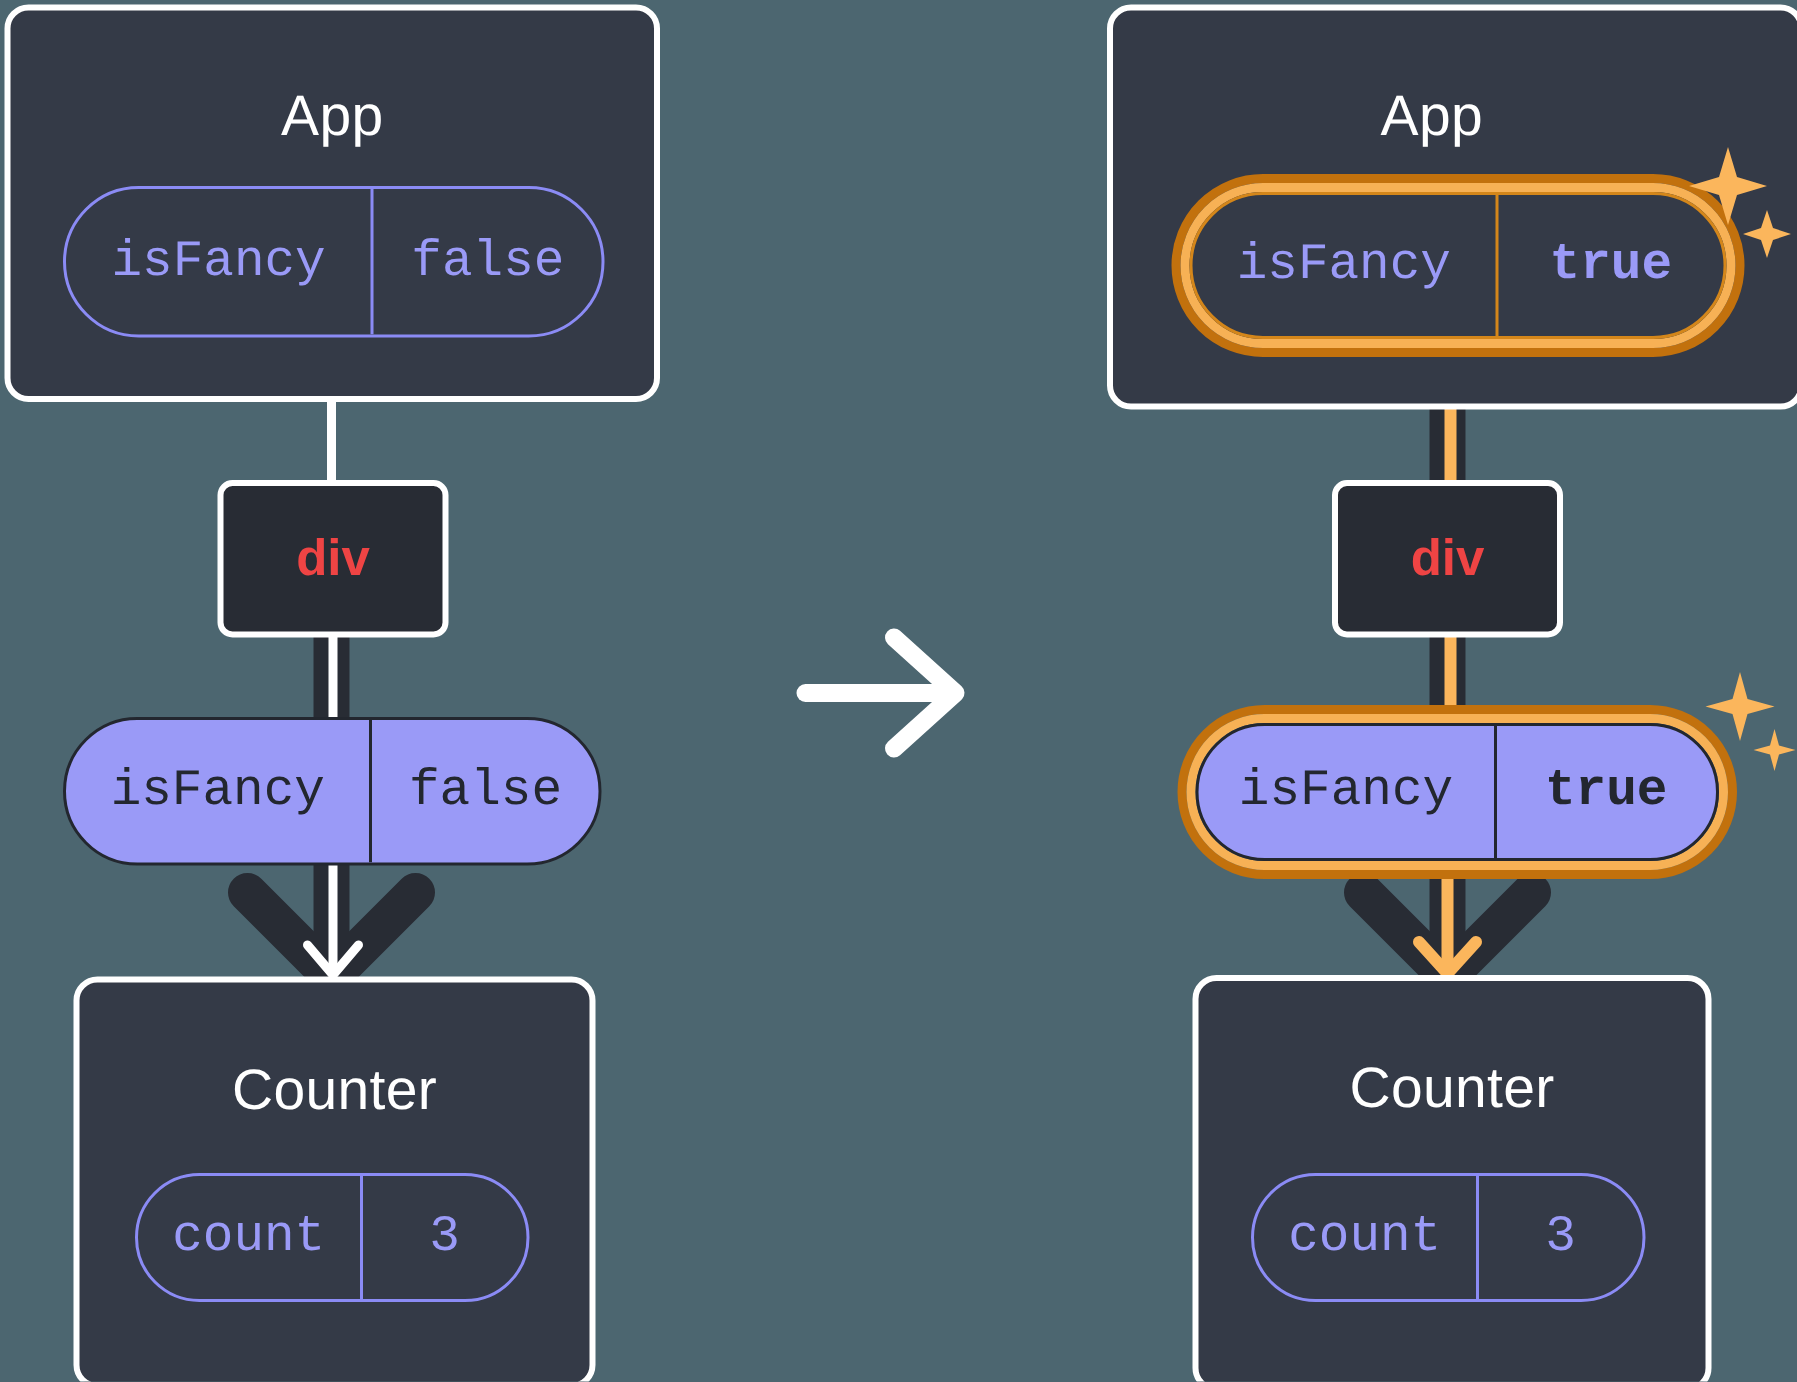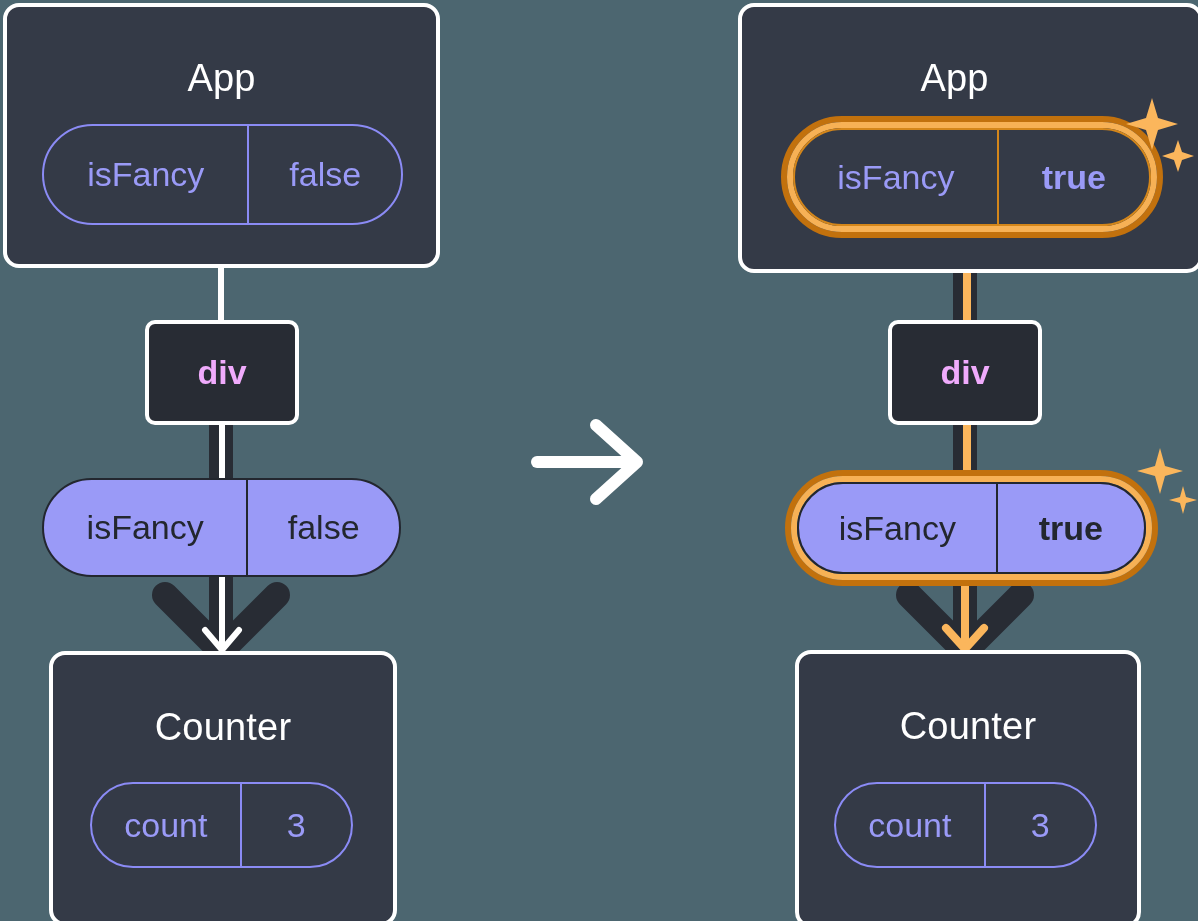--- a/index.html
+++ b/index.html
@@ -49,33 +49,34 @@
   
   .node-box {
     position: absolute;
     background: #282c34;
     border: 4px solid #ffffff;
     border-radius: 10px;
     box-sizing: border-box;
     display: flex;
     align-items: center;
     justify-content: center;
-    color: #f0abfc;
+    color: #ef4444;
     font-size: 34px;
     font-weight: 700;
   }
 
   
   .pill {
     position: absolute;
     box-sizing: border-box;
     display: flex;
     align-items: stretch;
     border-radius: 999px;
     overflow: hidden;
+    font-family: Liberation Mono, monospace;
   }
   .pill-outline {
     border: 2px solid #8b8bf5;
     background: transparent;
   }
   .pill-outline .pill-key,
   .pill-outline .pill-val {
     color: #9a9af7;
   }
   .pill-outline .pill-val {

